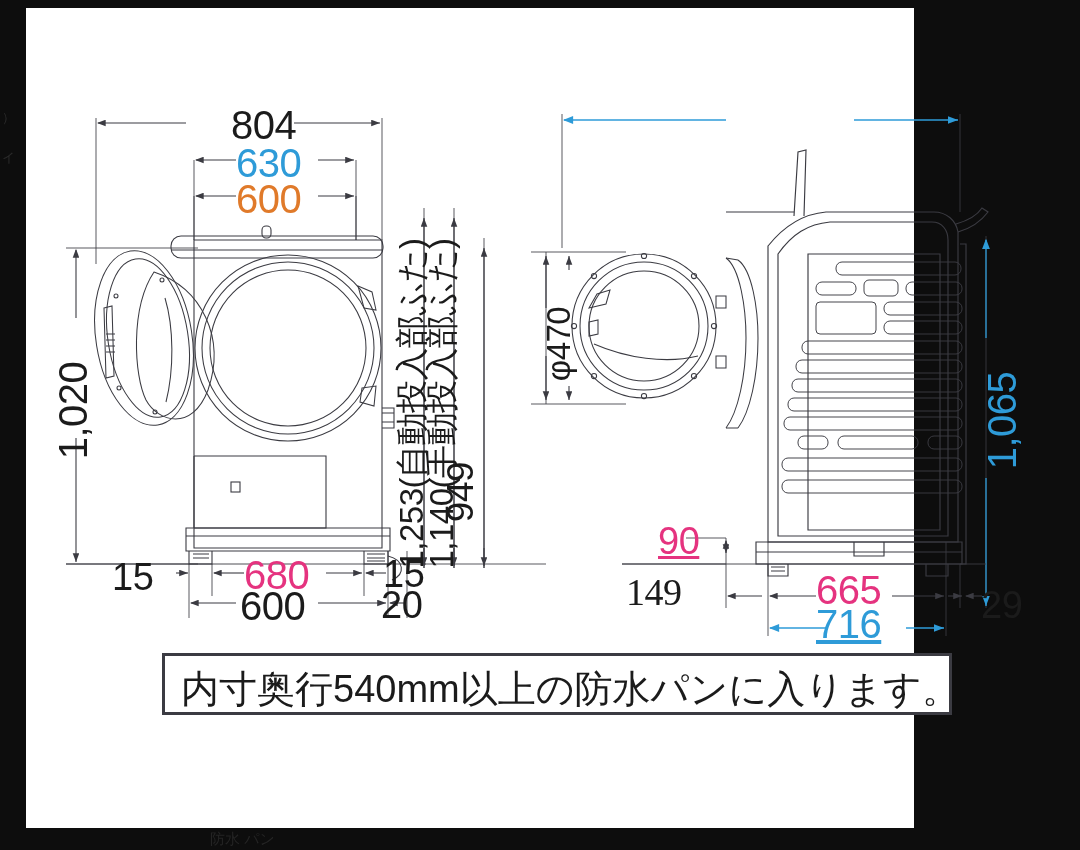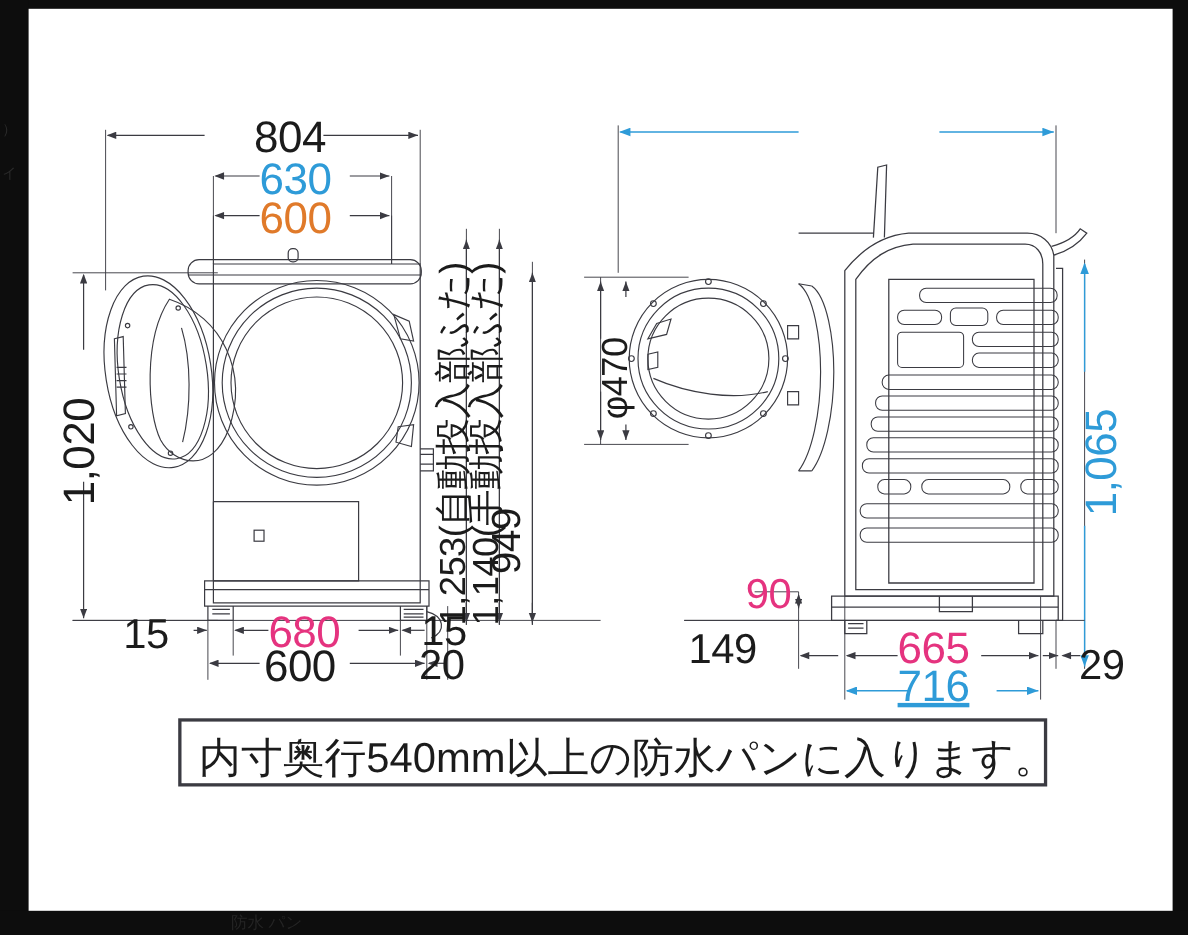--- a/index.html
+++ b/index.html
@@ -49,21 +49,21 @@
     font-size: 15px;
     left: 210px; top: 2px;
     white-space: nowrap;
   }
 
   
   #canvas {
     position: absolute;
     left: 26px;
     top: 8px;
-    width: 1040px;
+    width: 888px;
     height: 820px;
     background: #ffffff;
   }
   #svgroot {
     position: absolute;
     left: 0; top: 0;
     width: 1040px;
     height: 820px;
     display: block;
   }
@@ -370,23 +370,23 @@
 
     <div class="lbl vert" style="left:236px; top:373px; width:360px; text-align:center; font-size:33px;">1,140(手動投入部ふた)</div>
 
     <div class="lbl vert" style="left:355px; top:463px; width:160px; text-align:center; font-size:37px;">949</div>
 
     <div class="lbl vert" style="left:468px; top:317px; width:130px; text-align:center; font-size:33px;">φ470</div>
 
 
     <div class="lbl blue vert" style="left:901px; top:390px; width:150px; text-align:center; font-size:40px;">1,065</div>
 
-    <div class="lbl pink" style="left:652px; top:512px; font-size:38px;">90</div>
-
-    <div class="lbl" style="left:600px; top:562px; font-size:38px;">149</div>
+    <div class="lbl pink" style="left:632px; top:512px; font-size:38px;text-decoration:underline;">90</div>
+
+    <div class="lbl" style="left:600px; top:562px; font-size:38px;font-family:Liberation Serif, serif;">149</div>
 
     <div class="lbl pink" style="left:790px; top:560px; font-size:40px;">665</div>
 
     <div class="lbl blue" style="left:790px; top:594px; font-size:40px;text-decoration:underline;">716</div>
 
     <div class="lbl" style="left:955px; top:576px; font-size:38px;">29</div>
 
     <div class="caption-box" style="left:136px; top:645px; width:790px; height:62px;">
       <div class="caption-text" style="left:16px; top:8px; font-size:38px;">内寸奥行540mm以上の防水パンに入ります。</div>
     </div>

